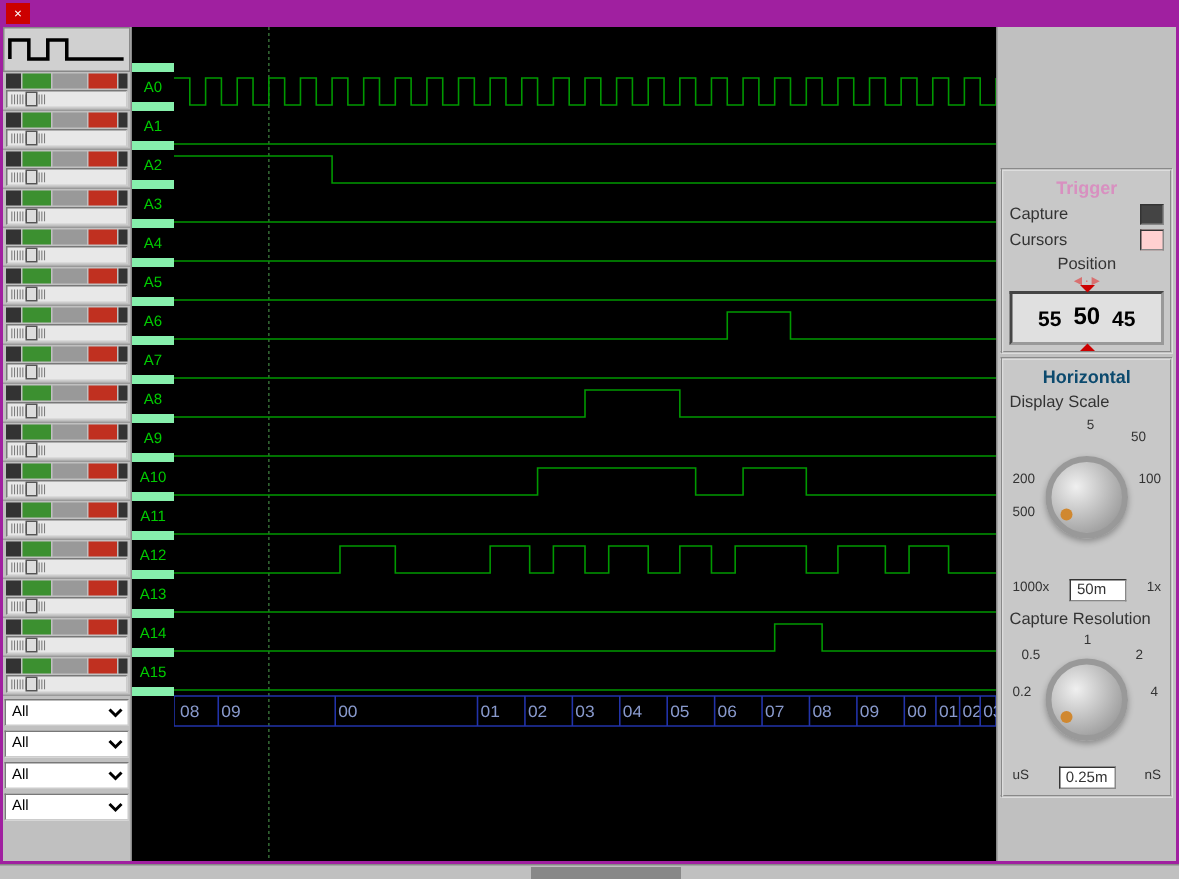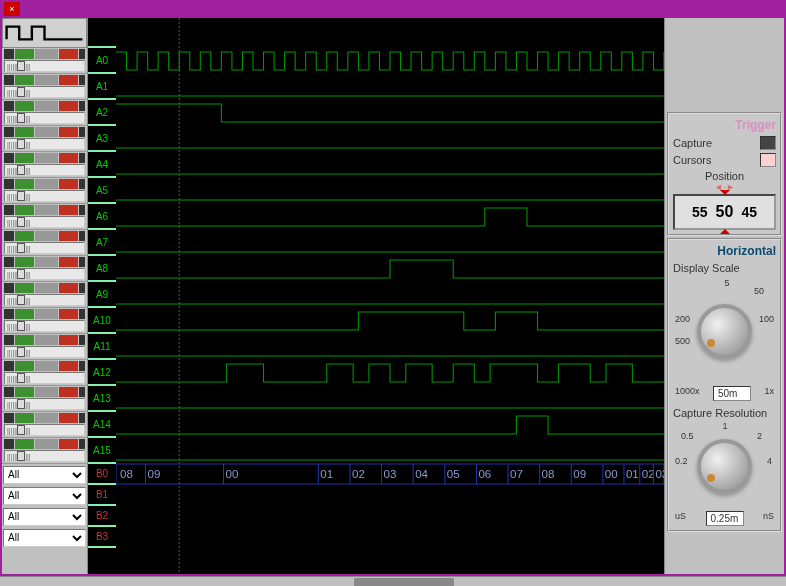--- a/index.html
+++ b/index.html
@@ -23,33 +23,33 @@
   .ctrl-bar .seg-red { background: #c03020; flex: 1; }
   .ctrl-bar .seg-end { background: #333; flex: 0.3; }
   .ctrl-slider { height: 12px; background: #e8e8e8; border: 1px inset #ccc; position: relative; margin-top: 1px; display: flex; align-items: center; }
   .ctrl-slider::before { content: "|||||||||||||"; font-size: 7px; color: #666; letter-spacing: 0px; padding-left: 2px; }
   .ctrl-slider-knob { width: 8px; height: 10px; background: #ddd; border: 1px solid #555; position: absolute; left: 12px; }
   
   .dropdown-row { display: flex; align-items: center; height: 21px; padding: 1px; }
   .dropdown-row select { flex: 1; font-size: 10px; height: 18px; border: 1px inset #ccc; background: white; }
   
   .channel-labels { width: 28px; background: #000; display: flex; flex-direction: column; }
-  .ch-label { height: 26px; display: flex; align-items: center; justify-content: center; font-size: 10px; border-bottom: 2px solid #86efac; }
+  .ch-label { height: 26px; display: flex; align-items: center; justify-content: center; font-size: 10px; border-bottom: 6px solid #86efac; }
   .ch-label.green { color: #00cc00; }
   .ch-label.red { color: #cc3333; }
   .ch-label.first { height: 30px; }
   
   .waveform-area { flex: 1; background: #000; position: relative; overflow: hidden; }
   .waveform-svg { width: 100%; height: 100%; }
   
   .right-panel { width: 120px; background: #c0c0c0; border-left: 1px solid #888; display: flex; flex-direction: column; padding: 2px; gap: 2px; }
   .right-spacer { height: 90px; }
   
   .panel-box { border: 2px groove #ddd; background: #c8c8c8; padding: 4px; }
-  .panel-title { text-align: right; font-size: 12px; font-weight: bold; margin-bottom: 4px; }
+  .panel-title { text-align: center; font-size: 12px; font-weight: bold; margin-bottom: 4px; }
   .panel-title.trigger { color: #d890c0; }
   .panel-title.horizontal { color: #0c4a6e; }
   
   .opt-row { display: flex; align-items: center; justify-content: space-between; font-size: 11px; color: #333; margin-bottom: 3px; gap: 12px; }
   .opt-swatch { width: 16px; height: 14px; border: 1px inset #888; }
   .opt-swatch.capture { background: #444; }
   .opt-swatch.cursors { background: #ffd0d0; }
   
   .position-label { text-align: center; font-size: 11px; color: #333; }
   .pos-arrows { text-align: center; color: #d87070; font-size: 9px; }
@@ -307,26 +307,20 @@
         <div class="ch-label green">A6</div>
         <div class="ch-label green">A7</div>
         <div class="ch-label green">A8</div>
         <div class="ch-label green">A9</div>
         <div class="ch-label green">A10</div>
         <div class="ch-label green">A11</div>
         <div class="ch-label green">A12</div>
         <div class="ch-label green">A13</div>
         <div class="ch-label green">A14</div>
         <div class="ch-label green">A15</div>
-      </div>
-    <div id="ch-labels-b">
-        <div class="ch-label red" style="height: 21px;">B0</div>
-        <div class="ch-label red" style="height: 21px;">B1</div>
-        <div class="ch-label red" style="height: 21px;">B2</div>
-        <div class="ch-label red" style="height: 21px;">B3</div>
       </div>
   </div>
 
   <div class="waveform-area">
     <svg class="waveform-svg" id="wave-svg" viewBox="0 0 520 556" preserveAspectRatio="none">
         <line x1="60" y1="0" x2="60" y2="556" stroke="#336633" stroke-dasharray="2 2"></line>
         <path d="M0 34 L10 34 L10 52 L20 52 L20 34 L30 34 L30 52 L40 52 L40 34 L50 34 L50 52 L60 52 L60 34 L70 34 L70 52 L80 52 L80 34 L90 34 L90 52 L100 52 L100 34 L110 34 L110 52 L120 52 L120 34 L130 34 L130 52 L140 52 L140 34 L150 34 L150 52 L160 52 L160 34 L170 34 L170 52 L180 52 L180 34 L190 34 L190 52 L200 52 L200 34 L210 34 L210 52 L220 52 L220 34 L230 34 L230 52 L240 52 L240 34 L250 34 L250 52 L260 52 L260 34 L270 34 L270 52 L280 52 L280 34 L290 34 L290 52 L300 52 L300 34 L310 34 L310 52 L320 52 L320 34 L330 34 L330 52 L340 52 L340 34 L350 34 L350 52 L360 52 L360 34 L370 34 L370 52 L380 52 L380 34 L390 34 L390 52 L400 52 L400 34 L410 34 L410 52 L420 52 L420 34 L430 34 L430 52 L440 52 L440 34 L450 34 L450 52 L460 52 L460 34 L470 34 L470 52 L480 52 L480 34 L490 34 L490 52 L500 52 L500 34 L510 34 L510 52 L520 52 L520 34" stroke="#009900" fill="none" stroke-width="1"></path>
         <path d="M0 78 L520 78" stroke="#009900" fill="none" stroke-width="1"></path>
         <path d="M0 86 L0 86 L0 86 L100 86 L100 104 L520 104" stroke="#009900" fill="none" stroke-width="1"></path>
         <path d="M0 130 L520 130" stroke="#009900" fill="none" stroke-width="1"></path>

